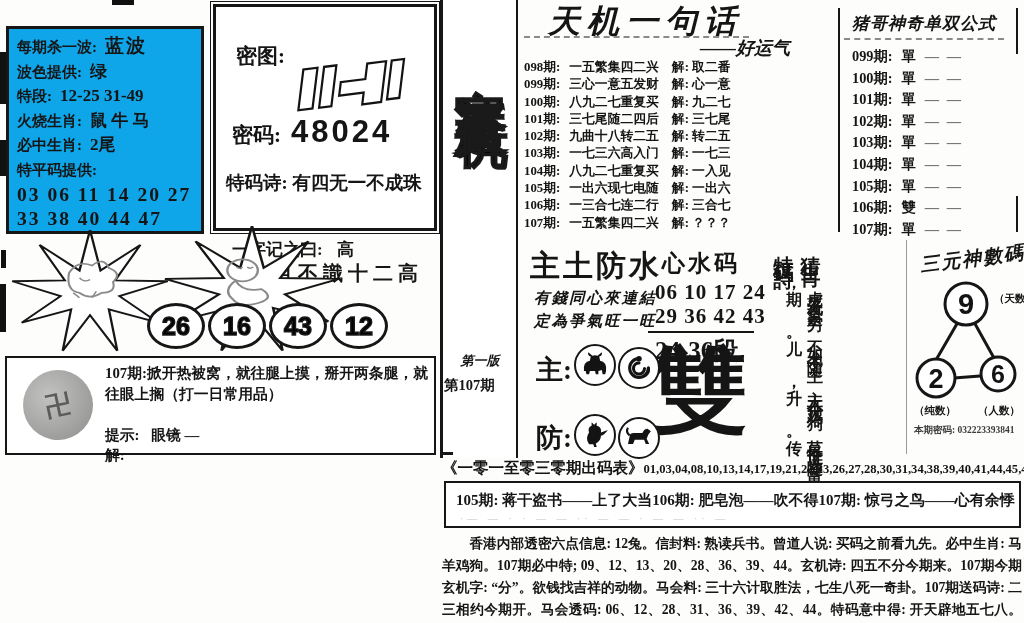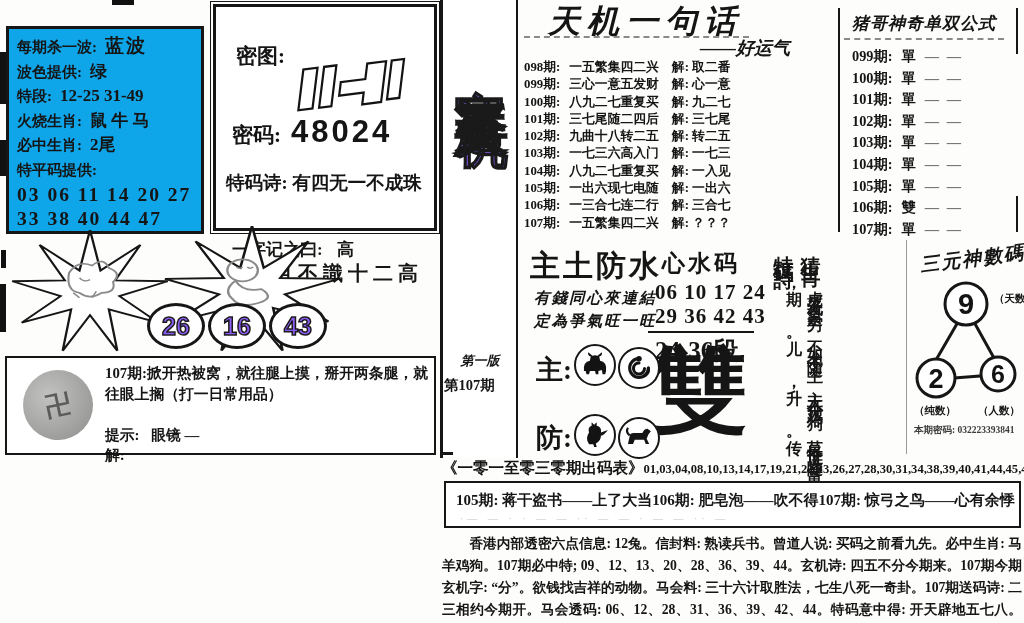--- a/index.html
+++ b/index.html
@@ -3,21 +3,21 @@
 <meta charset="utf-8">
 <style>
   html,body{margin:0;padding:0}
   body{
     width:1024px;height:623px;position:relative;overflow:hidden;
     background:#fdfdfb;color:#151515;
     font-family:"Liberation Serif","DejaVu Serif",serif;
   }
   .abs{position:absolute}
   
-  .hollow{color:#8b5cf6;-webkit-text-stroke:1.5px #1a1a1a}
+  .hollow{color:#000000;-webkit-text-stroke:1.5px #1a1a1a}
   @supports not (-webkit-text-stroke:1px #000){ .hollow{color:#151515} }
 
   
   .tl-box{left:6px;top:26px;width:198px;height:208px;border:3px solid #161616;background:#0ea5e9;padding:5px 8px;box-sizing:border-box}
   .tl-row{display:flex;align-items:baseline;gap:8px;font-weight:bold;font-size:15px;line-height:24.6px;white-space:nowrap}
   .tl-row .val{font-size:17px}
   .tl-row.first .val{font-size:19px;letter-spacing:2px}
   .tl-nums{font-weight:bold;font-size:19.5px;letter-spacing:2px;line-height:24px;white-space:nowrap}
 
   
@@ -189,20 +189,21 @@
   <polygon points="80,0 90,49 128,18 104,61 154,62 108,80 145,112 98,96 106,146 80,103 54,146 62,96 15,112 52,80 6,62 56,61 32,18 70,49" fill="#fff" stroke="#161616" stroke-width="2.2"></polygon>
   <circle cx="72" cy="52" r="13" fill="none" stroke="#8a8a8a" stroke-width="2"></circle>
   <path d="M66 64 q6 14 22 10 q12 10 -2 16 q-16 7 -23 -5 q-8 -10 3 -21 z" fill="none" stroke="#8a8a8a" stroke-width="2"></path>
   <path d="M67 48 q2 3 5 0 M76 48 q2 3 5 0" fill="none" stroke="#8a8a8a" stroke-width="1.6"></path>
 </svg>
 
 <div class="abs bubbles">
   <span class="bubble hollow">26</span>
   <span class="bubble hollow">16</span>
   <span class="bubble hollow">43</span>
+  <span class="bubble hollow">12</span>
 </div>
 
 <div class="abs joke-box">
   <div class="abs stamp">卍</div>
   <div class="abs joke-text">107期:掀开热被窝，就往腿上摸，掰开两条腿，就往眼上搁（打一日常用品）</div>
   <div class="abs joke-hint">
     <span>提示:</span>
     <span style="margin-left:8px">眼镜 —</span>
   </div>
   <div class="abs joke-ans">解:</div>

